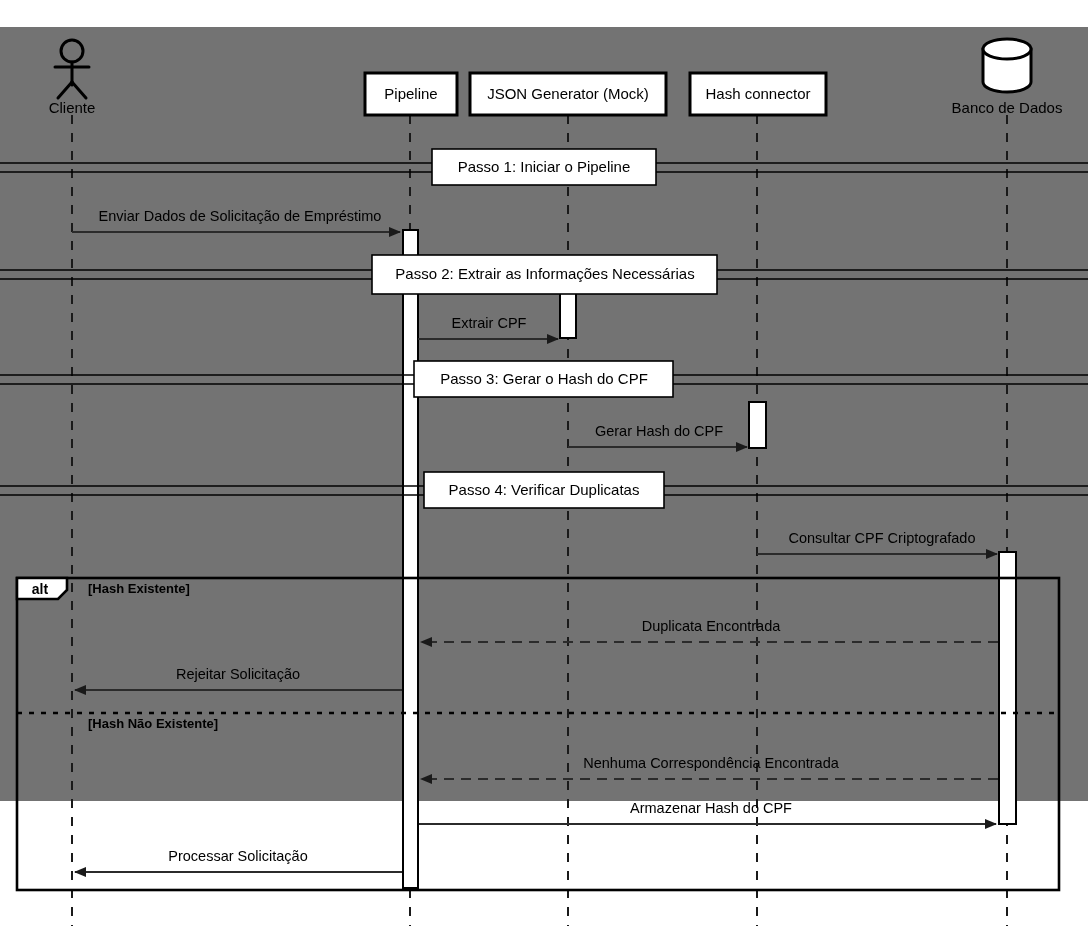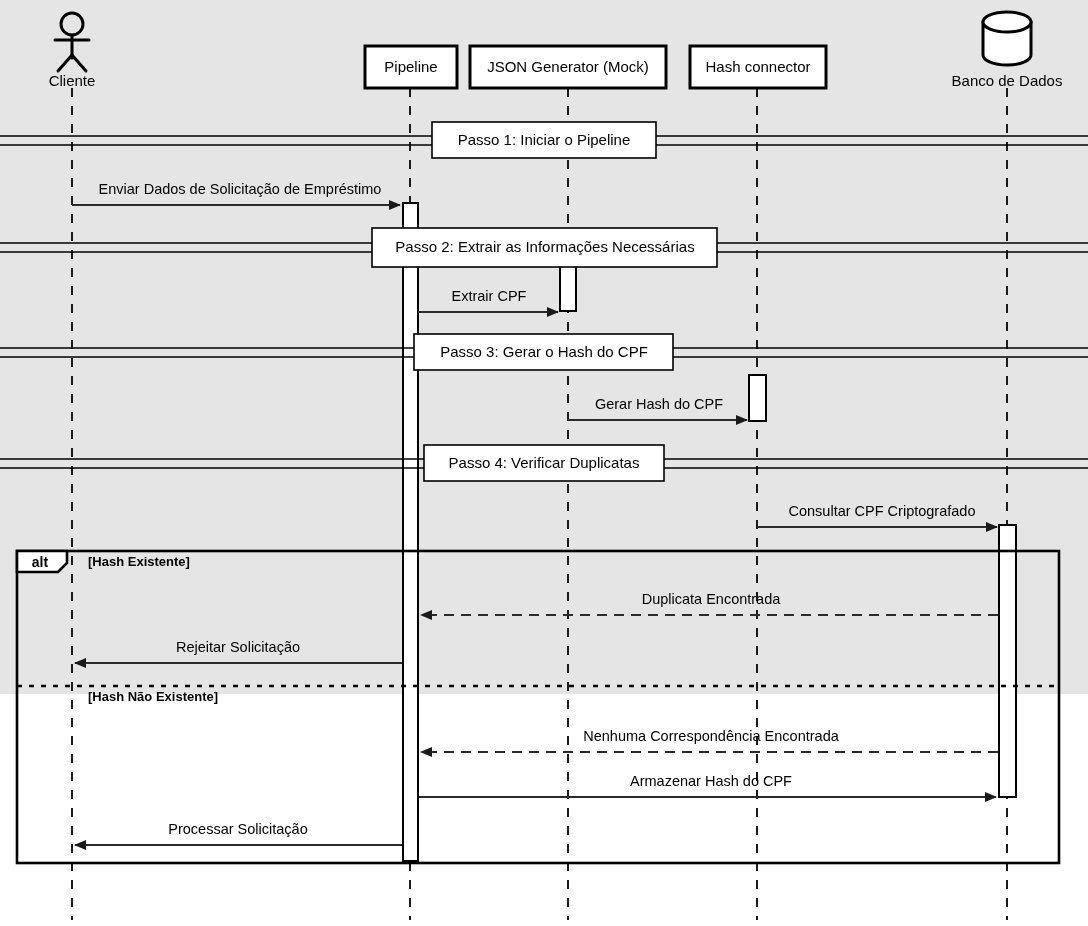--- a/index.html
+++ b/index.html
@@ -9,22 +9,23 @@
   }
   body {
     width: 1088px;
     height: 926px;
     font-family: "Liberation Sans", sans-serif;
     overflow: hidden;
   }
   #diagram-root {
     position: relative;
     width: 1088px;
-    height: 694px;
-    background: #e5e5e5;
+    height: 774px;
+    background: #737373;
+    margin-top: 27px;
   }
   svg.seq {
     display: block;
     width: 1088px;
     height: 926px;
   }
   .lifeline {
     stroke: #1a1a1a;
     stroke-width: 2;
     stroke-dasharray: 9 9;

